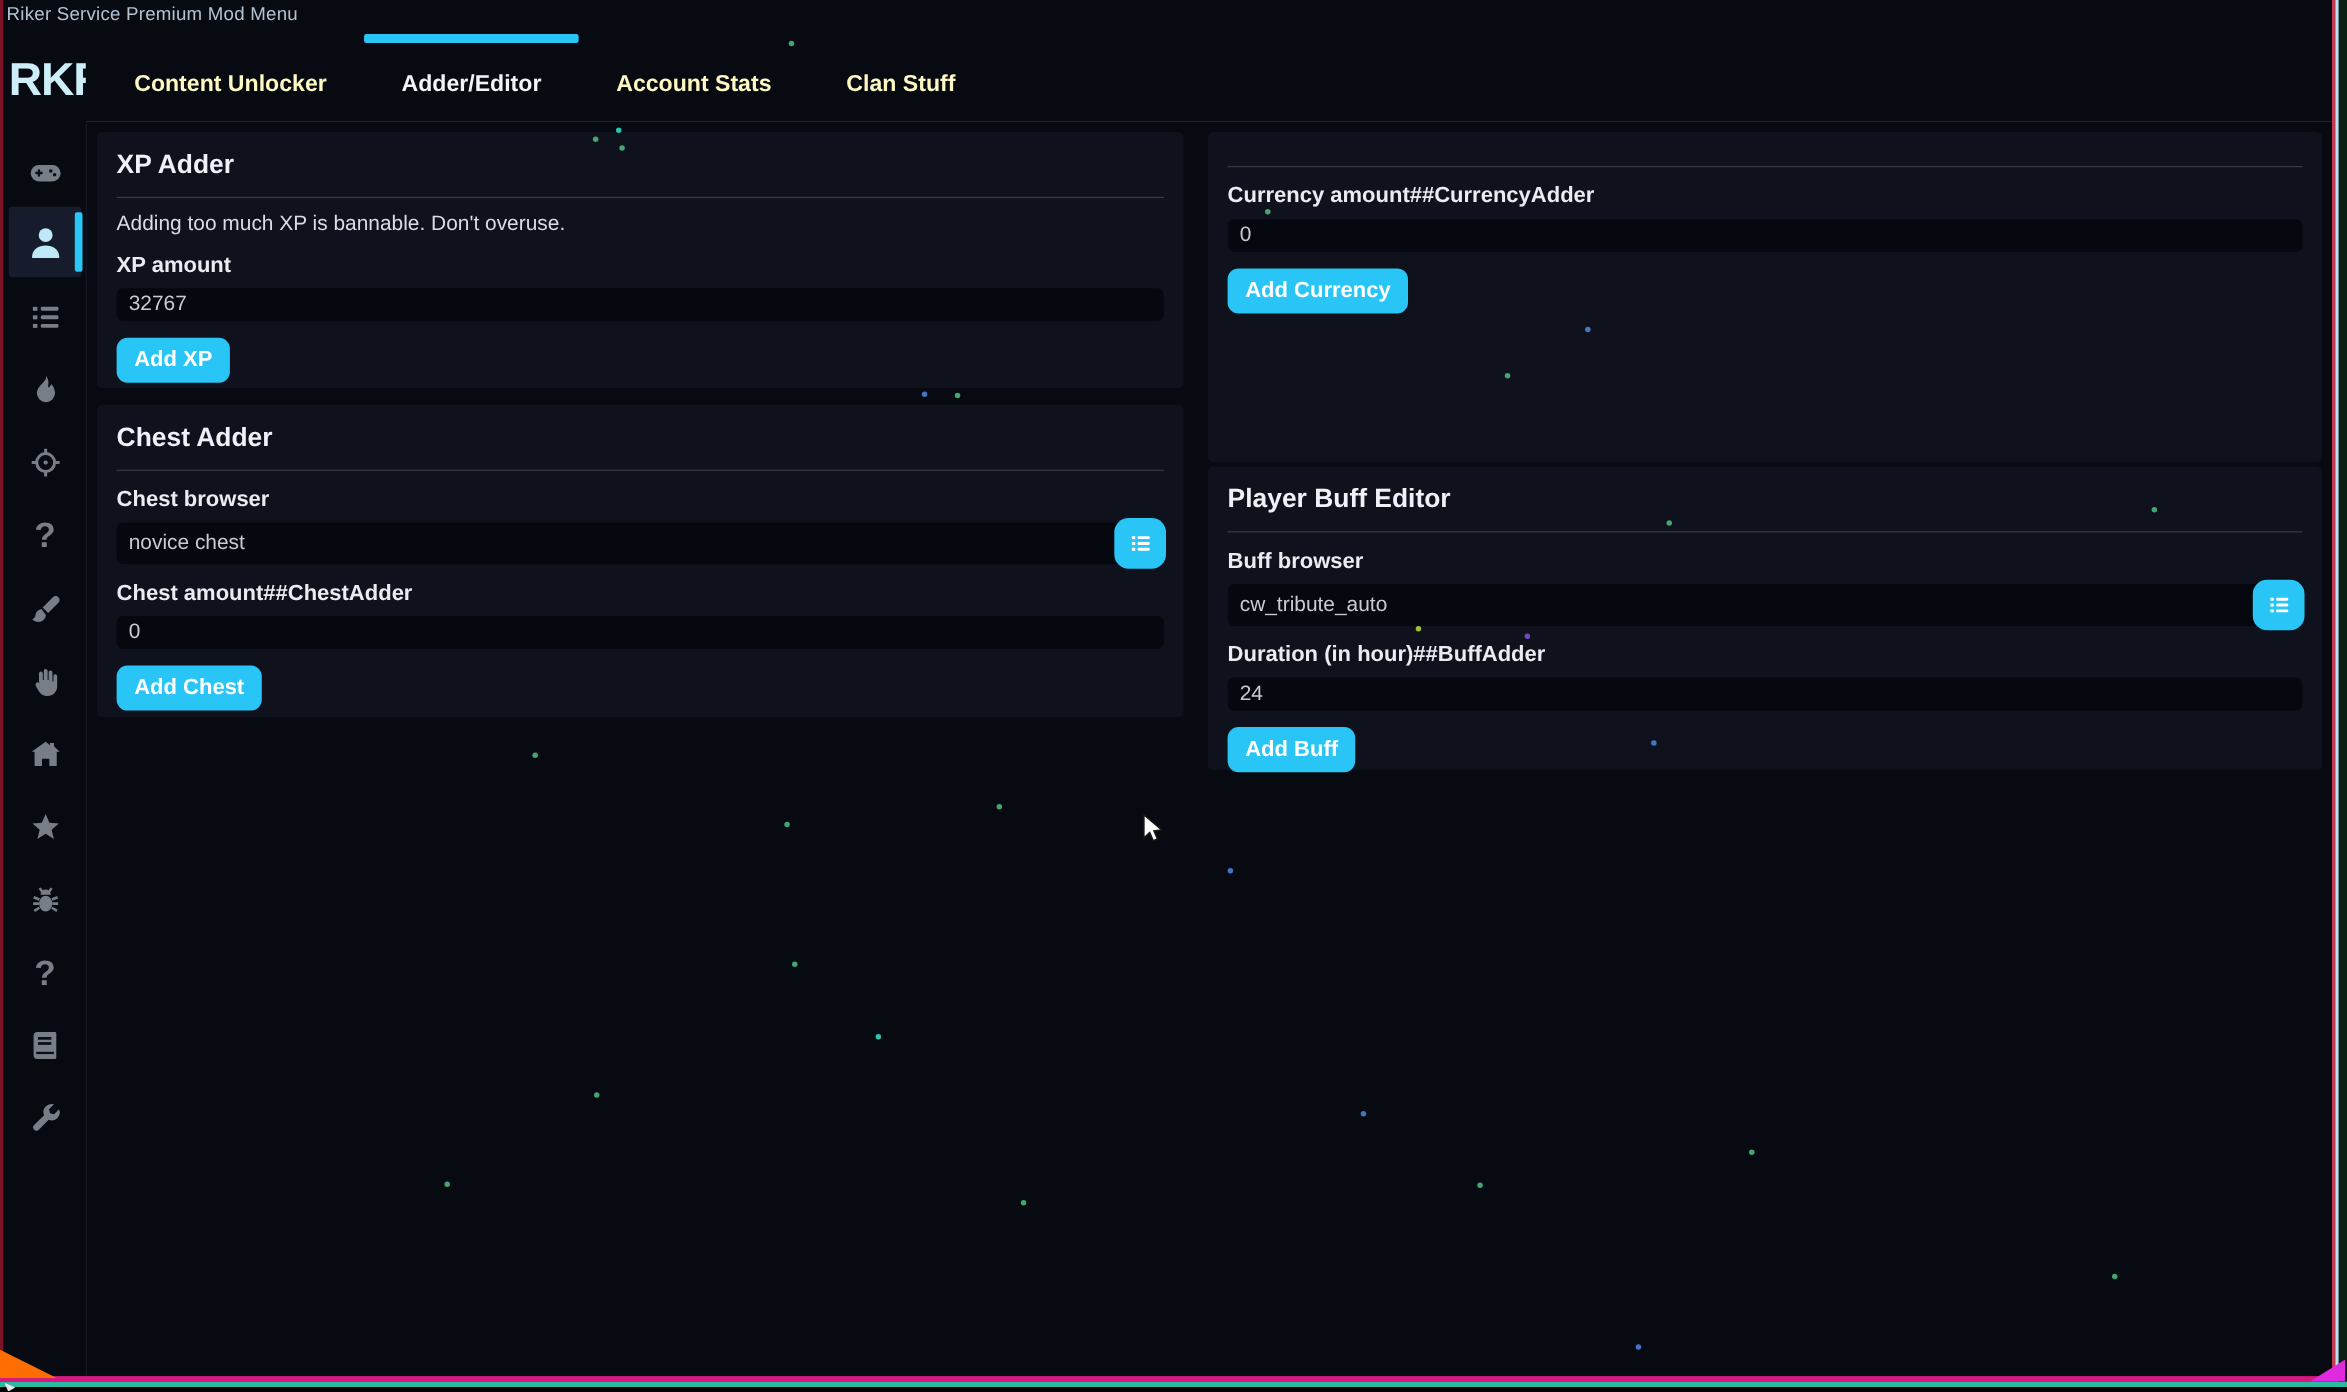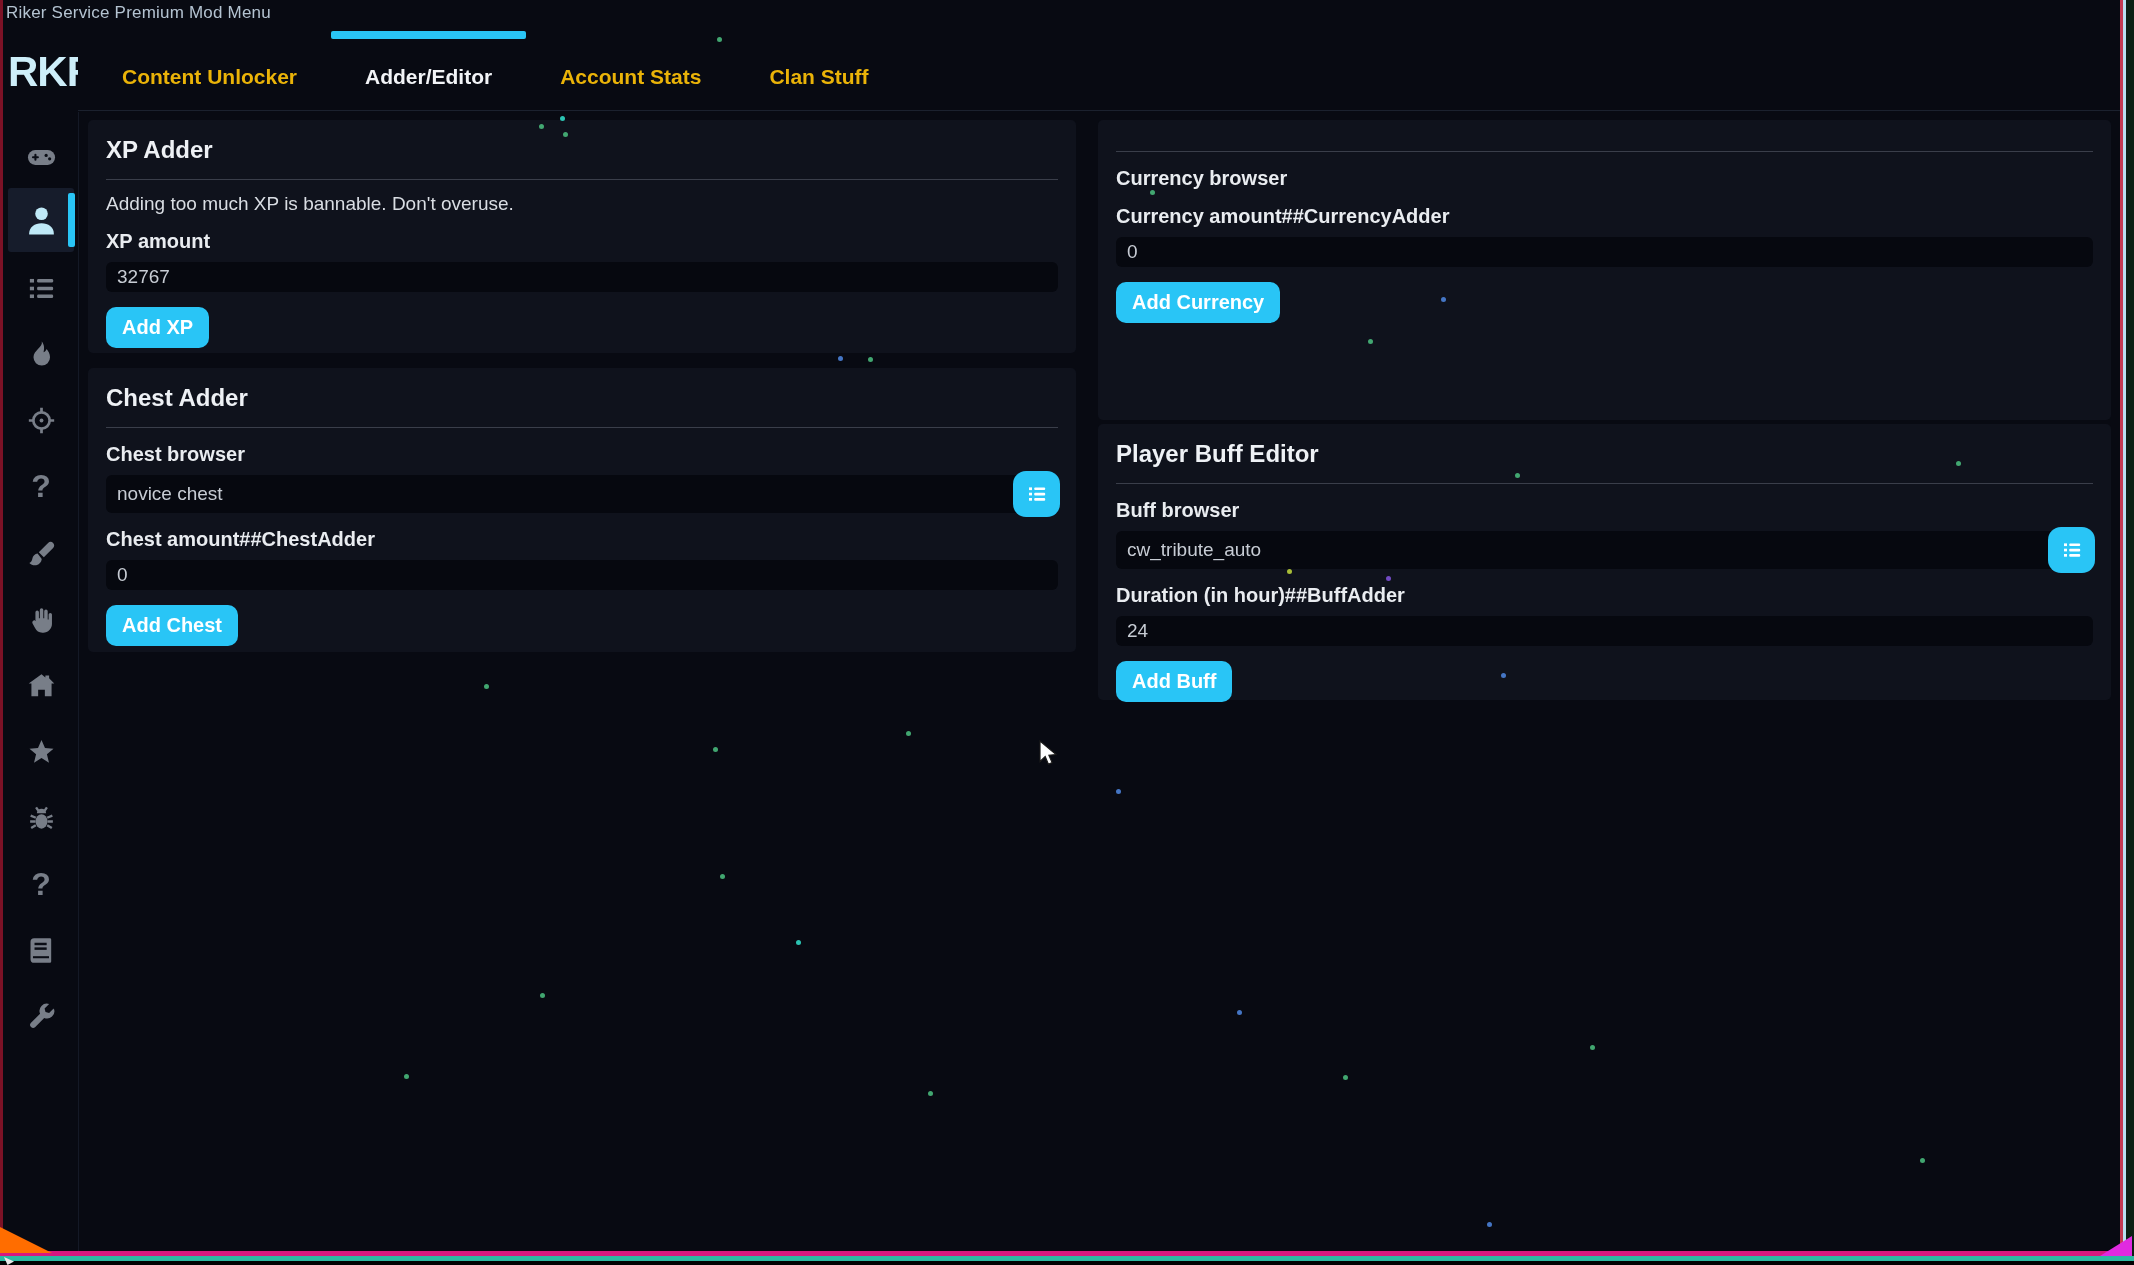--- a/index.html
+++ b/index.html
@@ -11,21 +11,21 @@
   }
   
   .titlebar-text{position:absolute; left:6px; top:3px; font-size:17px; font-weight:400; color:#b4c3d1; letter-spacing:.2px;}
   .logo{position:absolute; left:8px; top:48px; width:70px; height:52px; overflow:hidden;
         font-size:42px; font-weight:800; color:#cdeef9; letter-spacing:-1px; white-space:nowrap;}
   .header-divider{position:absolute; left:78px; right:14px; top:110px; height:1px; background:#1b212e;}
 
   
   .tabs{position:absolute; left:88px; top:32px; height:80px; display:flex; align-items:center;}
   .tab{position:relative; height:100%; display:flex; align-items:center; padding:10px 34px 0 34px;
-       font-size:21px; font-weight:bold; color:#eab308; cursor:default;}
+       font-size:21px; font-weight:bold; color:#fef9c3; cursor:default;}
   .tab.active{color:#f2f4f7;}
   .tab .indicator{display:none;}
   .tab.active .indicator{display:block; position:absolute; left:0; right:0; top:4px; height:8px;
        background:#29c5f6; border-radius:2px;}
 
   
   .sidebar{position:absolute; left:3px; top:112px; width:75px; bottom:14px; border-right:1px solid #141926;}
   .side-item{position:absolute; left:5px; width:66px; height:64px; display:flex; align-items:center; justify-content:center; color:#787e88;}
   .side-item svg{width:31px; height:31px; display:block;}
   .side-item.active{background:#161c2b; border-radius:3px; color:#bfe9f7;}
@@ -223,21 +223,20 @@
         </svg>
       </button>
     </div>
     <div class="field-label">Chest amount##ChestAdder</div>
     <input class="text-input" type="text" value="0" style="">
     <button class="cta-btn">Add Chest</button>
   </div>
 
   <div class="panel" id="panel-currency">
     <div class="panel-rule"></div>
-    <div class="field-label">Currency browser</div>
     <div class="field-label">Currency amount##CurrencyAdder</div>
     <input class="text-input" type="text" value="0" style="">
     <button class="cta-btn">Add Currency</button>
   </div>
 
   <div class="panel" id="panel-buff">
     <div class="panel-title">Player Buff Editor</div>
     <div class="panel-rule"></div>
     <div class="field-label">Buff browser</div>
     <div class="input-row">

